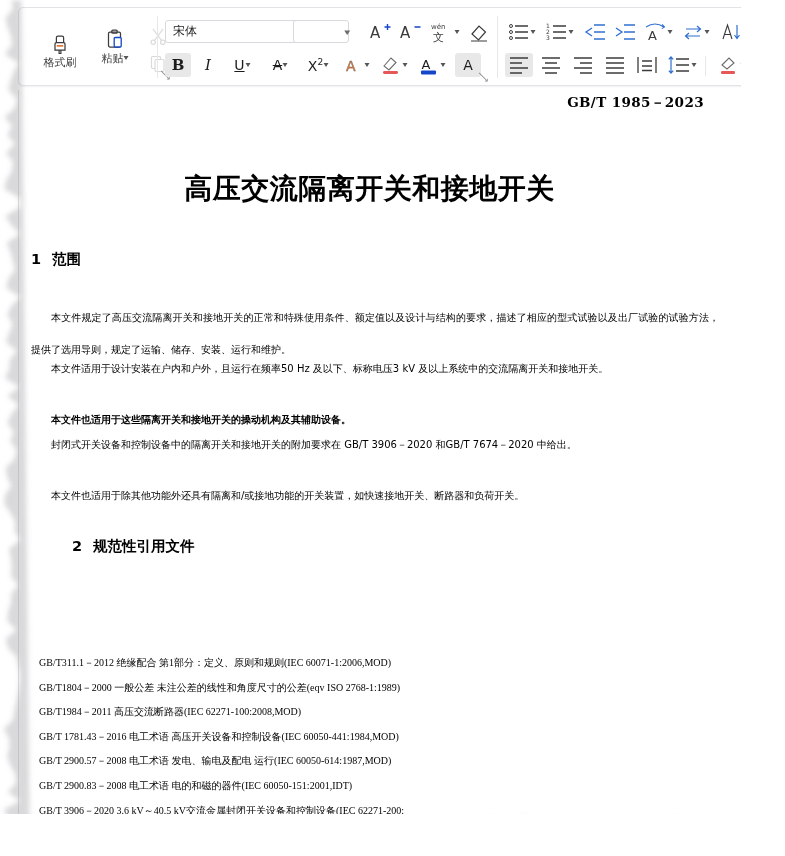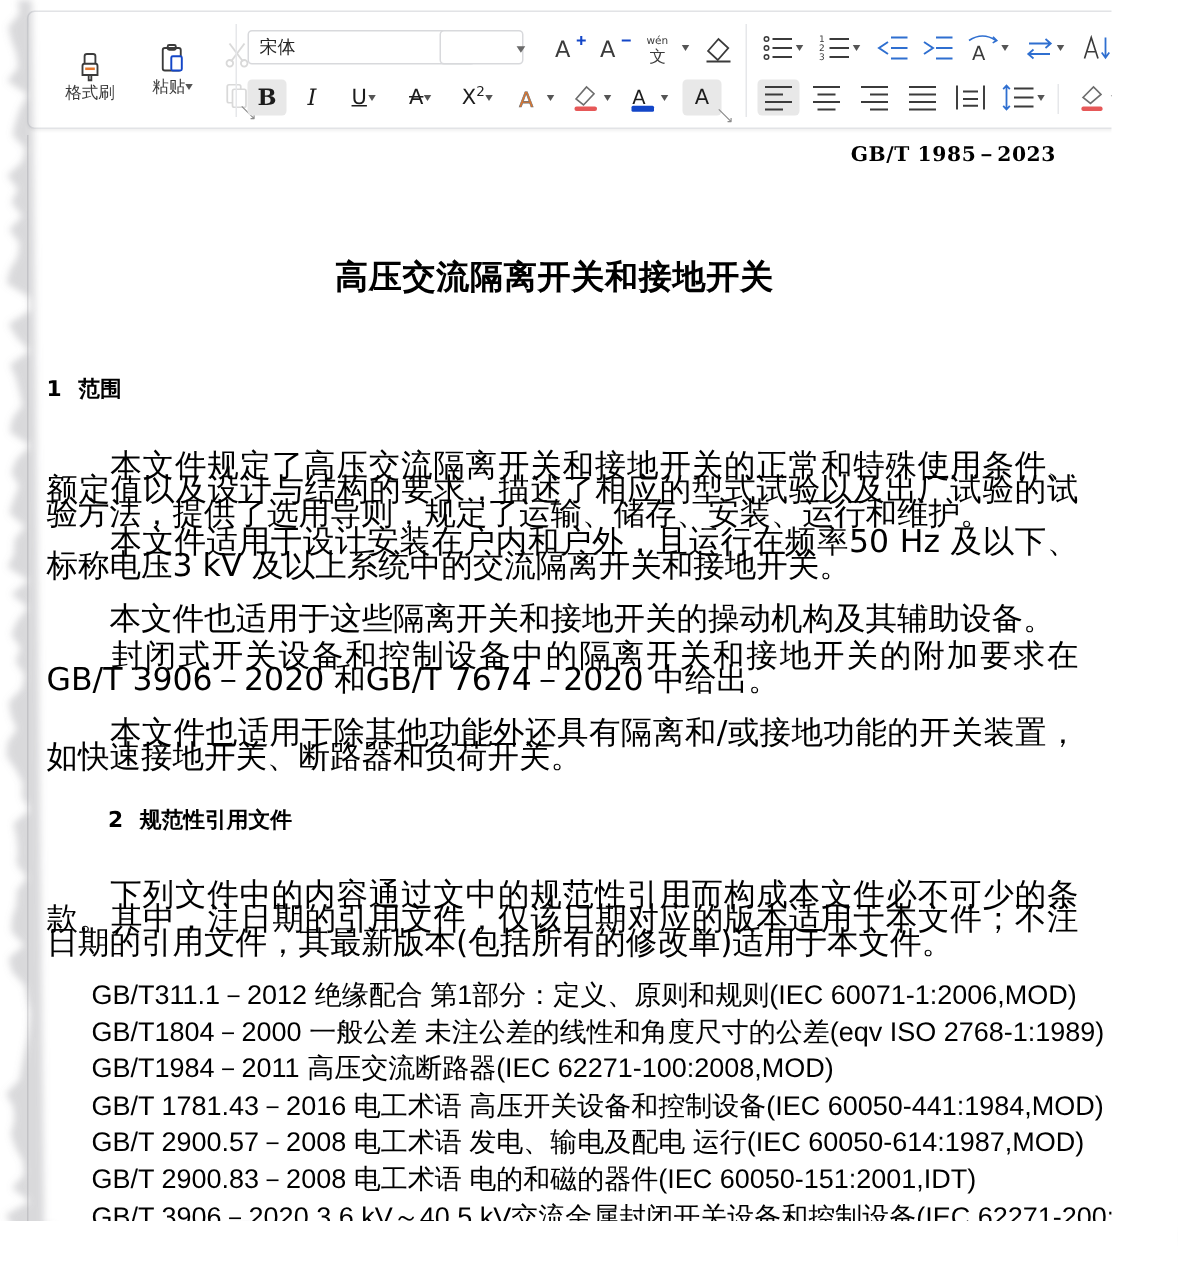--- a/index.html
+++ b/index.html
@@ -159,52 +159,52 @@
       -1.8px 0 0 #fff, 1.8px 0 0 #fff,
       3px 3px 3px rgba(120,120,120,.55);
   }
 
   .doctitle {
     position: absolute;
     left: 0; right: 40px;
     top: 80px;
     text-align: center;
     font-family: "DejaVu Sans", "Liberation Sans", sans-serif;
-    font-size: 22px;
+    font-size: 28px;
     font-weight: bold;
     letter-spacing: .5px;
   }
 
   .sec-h {
     position: absolute;
     left: 12px;
     font-family: "DejaVu Sans", "Liberation Sans", sans-serif;
     font-size: 14.5px;
     font-weight: bold;
   }
   .sec-h .num { margin-right: 11px; }
 
   .para {
     position: absolute;
     left: 12px;
     width: 688px;
     font-family: "DejaVu Sans", "Liberation Sans", sans-serif;
-    font-size: 21px;
-    line-height: 16px;
+    font-size: 10px;
+    line-height: 32px;
     text-align: justify;
     text-justify: inter-ideograph;
   }
   .para .ind { display: inline-block; width: 2em; }
 
   .ref-list {
     position: absolute;
-    left: 42px;
+    left: 20px;
     width: 700px;
-    font-family: Liberation Sans, sans-serif;
-    font-size: 18px;
+    font-family: Liberation Serif, serif;
+    font-size: 10px;
     line-height: 24.6px;
     white-space: nowrap;
   }
   .ref-list .row { height: 24.6px; }
 
   .cut-row {
     position: absolute;
     left: 38px;
     font-family: "DejaVu Serif", "Liberation Serif", serif;
     font-size: 13.3px;
@@ -511,37 +511,34 @@
     <div class="sec-h" style="top:160px;">
       <span class="num">1</span><span>范围</span>
     </div>
 
     <div class="para" style="top:212px;">
       <span class="ind"></span><span>本文件规定了高压交流隔离开关和接地开关的正常和特殊使用条件、额定值以及设计与结构的要求，描述了相应的型式试验以及出厂试验的试验方法，提供了选用导则，规定了运输、储存、安装、运行和维护。</span>
     </div>
     <div class="para" style="top:263px;">
       <span class="ind"></span><span>本文件适用于设计安装在户内和户外，且运行在频率50 Hz 及以下、标称电压3 kV 及以上系统中的交流隔离开关和接地开关。</span>
     </div>
-    <div class="para" style="top:314px;">
+    <div class="para" style="top:314px;font-weight:bold;">
       <span class="ind"></span><span>本文件也适用于这些隔离开关和接地开关的操动机构及其辅助设备。</span>
     </div>
     <div class="para" style="top:339px;">
       <span class="ind"></span><span>封闭式开关设备和控制设备中的隔离开关和接地开关的附加要求在 GB/T   3906－2020 和GB/T   7674－2020 中给出。</span>
     </div>
     <div class="para" style="top:390px;">
       <span class="ind"></span><span>本文件也适用于除其他功能外还具有隔离和/或接地功能的开关装置，如快速接地开关、断路器和负荷开关。</span>
     </div>
 
     <div class="sec-h" style="top:447px;margin-left:41px;">
       <span class="num">2</span><span>规范性引用文件</span>
     </div>
 
-    <div class="para" style="top:498px;">
-      <span class="ind"></span><span>下列文件中的内容通过文中的规范性引用而构成本文件必不可少的条款。其中，注日期的引用文件，仅该日期对应的版本适用于本文件；不注日期的引用文件，其最新版本(包括所有的修改单)适用于本文件。</span>
-    </div>
 
     <div class="ref-list" style="top:561px;">
       <div class="row">GB/T311.1－2012     绝缘配合   第1部分：定义、原则和规则(IEC     60071-1:2006,MOD)</div>
       <div class="row">GB/T1804－2000     一般公差   未注公差的线性和角度尺寸的公差(eqv  ISO  2768-1:1989)</div>
       <div class="row">GB/T1984－2011     高压交流断路器(IEC     62271-100:2008,MOD)</div>
       <div class="row">GB/T   1781.43－2016   电工术语   高压开关设备和控制设备(IEC     60050-441:1984,MOD)</div>
       <div class="row">GB/T   2900.57－2008   电工术语   发电、输电及配电   运行(IEC     60050-614:1987,MOD)</div>
       <div class="row">GB/T   2900.83－2008   电工术语   电的和磁的器件(IEC    60050-151:2001,IDT)</div>
       <div class="row">GB/T   3906－2020   3.6  kV～40.5  kV交流金属封闭开关设备和控制设备(IEC 62271-200:</div>
     </div>

